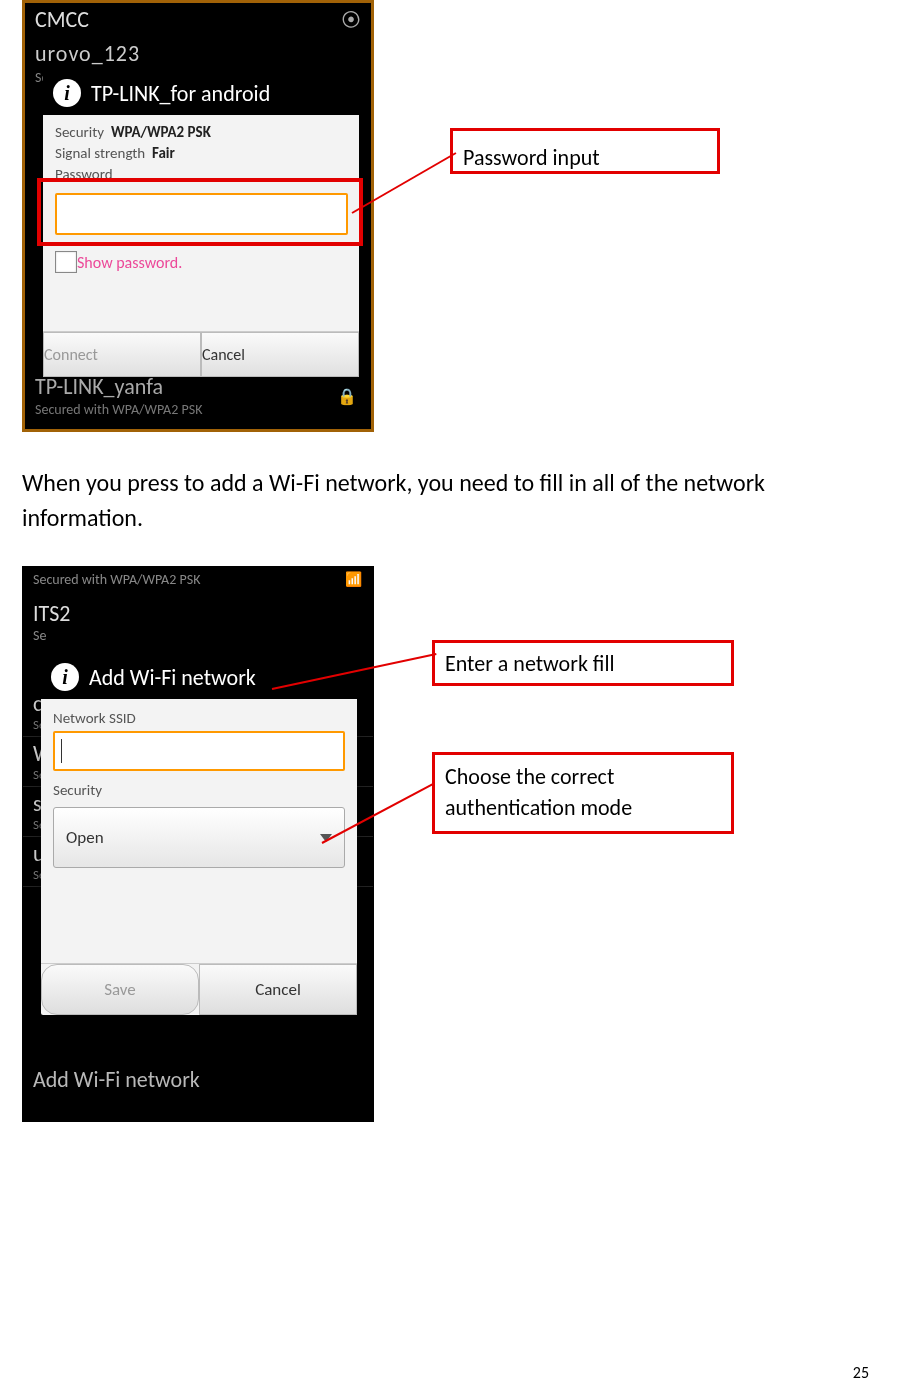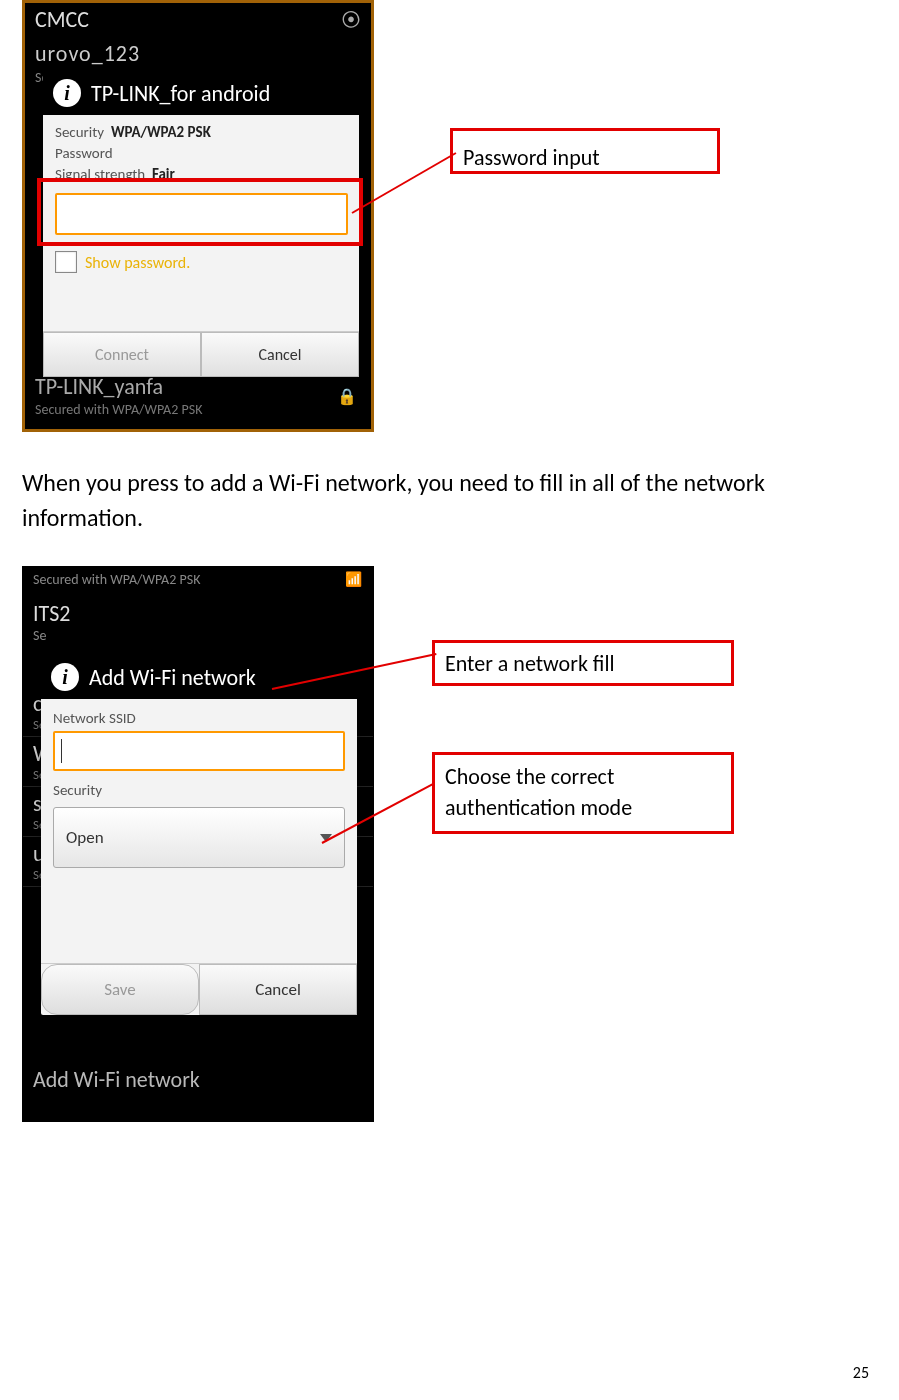--- a/index.html
+++ b/index.html
@@ -49,25 +49,25 @@
   .dialog-body .line { margin-bottom:3px; }
   .dialog-body b { color:#222; }
   .pw-highlight {
     position:absolute; left:12px; top:175px; width:326px; height:68px;
     border:4px solid #e20000; background:transparent;
   }
   .pw-input {
     position:absolute; left:30px; top:190px; width:293px; height:42px;
     background:#fff; border:2px solid #ff9900; border-radius:2px;
   }
-  .showpw { position:absolute; left:30px; top:248px; display:flex; align-items:center; gap:8px; font-size:16px; color:#eab308; }
+  .showpw { position:absolute; left:30px; top:248px; display:flex; align-items:center; font-size:16px; color:#ec4899; }
   .showpw .cb { width:22px; height:22px; background:#fff; border:1px solid #888; box-shadow:inset 0 0 2px #ccc; }
   .dlg-buttons { position:absolute; left:18px; bottom:0; width:316px; display:flex; border-top:1px solid #ccc; }
   .dlg-buttons .btn {
-    flex:1; text-align:center; padding:12px 0; font-size:16px; background:linear-gradient(#fafafa,#e0e0e0);
+    flex:1; text-align:left; padding:12px 0; font-size:16px; background:linear-gradient(#fafafa,#e0e0e0);
     border:1px solid #bbb; color:#333;
   }
   .dlg-buttons .btn.disabled { color:#999; }
   .shot1 .yanfa { position:absolute; left:10px; top:370px; color:#aaa; font-size:22px; }
   .shot1 .yanfa-sub { position:absolute; left:10px; top:398px; color:#777; font-size:14px; }
   .lock-icon { position:absolute; right:14px; top:384px; color:#777; font-size:16px; }
 
   
   .callout1 {
     position:absolute; left:450px; top:128px; width:270px; height:46px;
@@ -142,22 +142,22 @@
     <div class="urovo">urovo_123</div>
     <div class="sublabel">Se</div>
 
     <div class="dialog1">
       <div class="dialog-header">
         <span class="info-icon">i</span>
         <span>TP-LINK_for android</span>
       </div>
       <div class="dialog-body">
         <div class="line"><span>Security</span>&nbsp; <b>WPA/WPA2 PSK</b></div>
+        <div class="line"><span>Signal strength</span>&nbsp; <b>Fair</b></div>
         <div class="line">Password</div>
-        <div class="line"><span>Signal strength</span>&nbsp; <b>Fair</b></div>
       </div>
     </div>
 
     <div class="pw-highlight"></div>
     <div class="pw-input"></div>
 
     <div class="showpw">
       <span class="cb"></span>
       <span>Show password.</span>
     </div>

